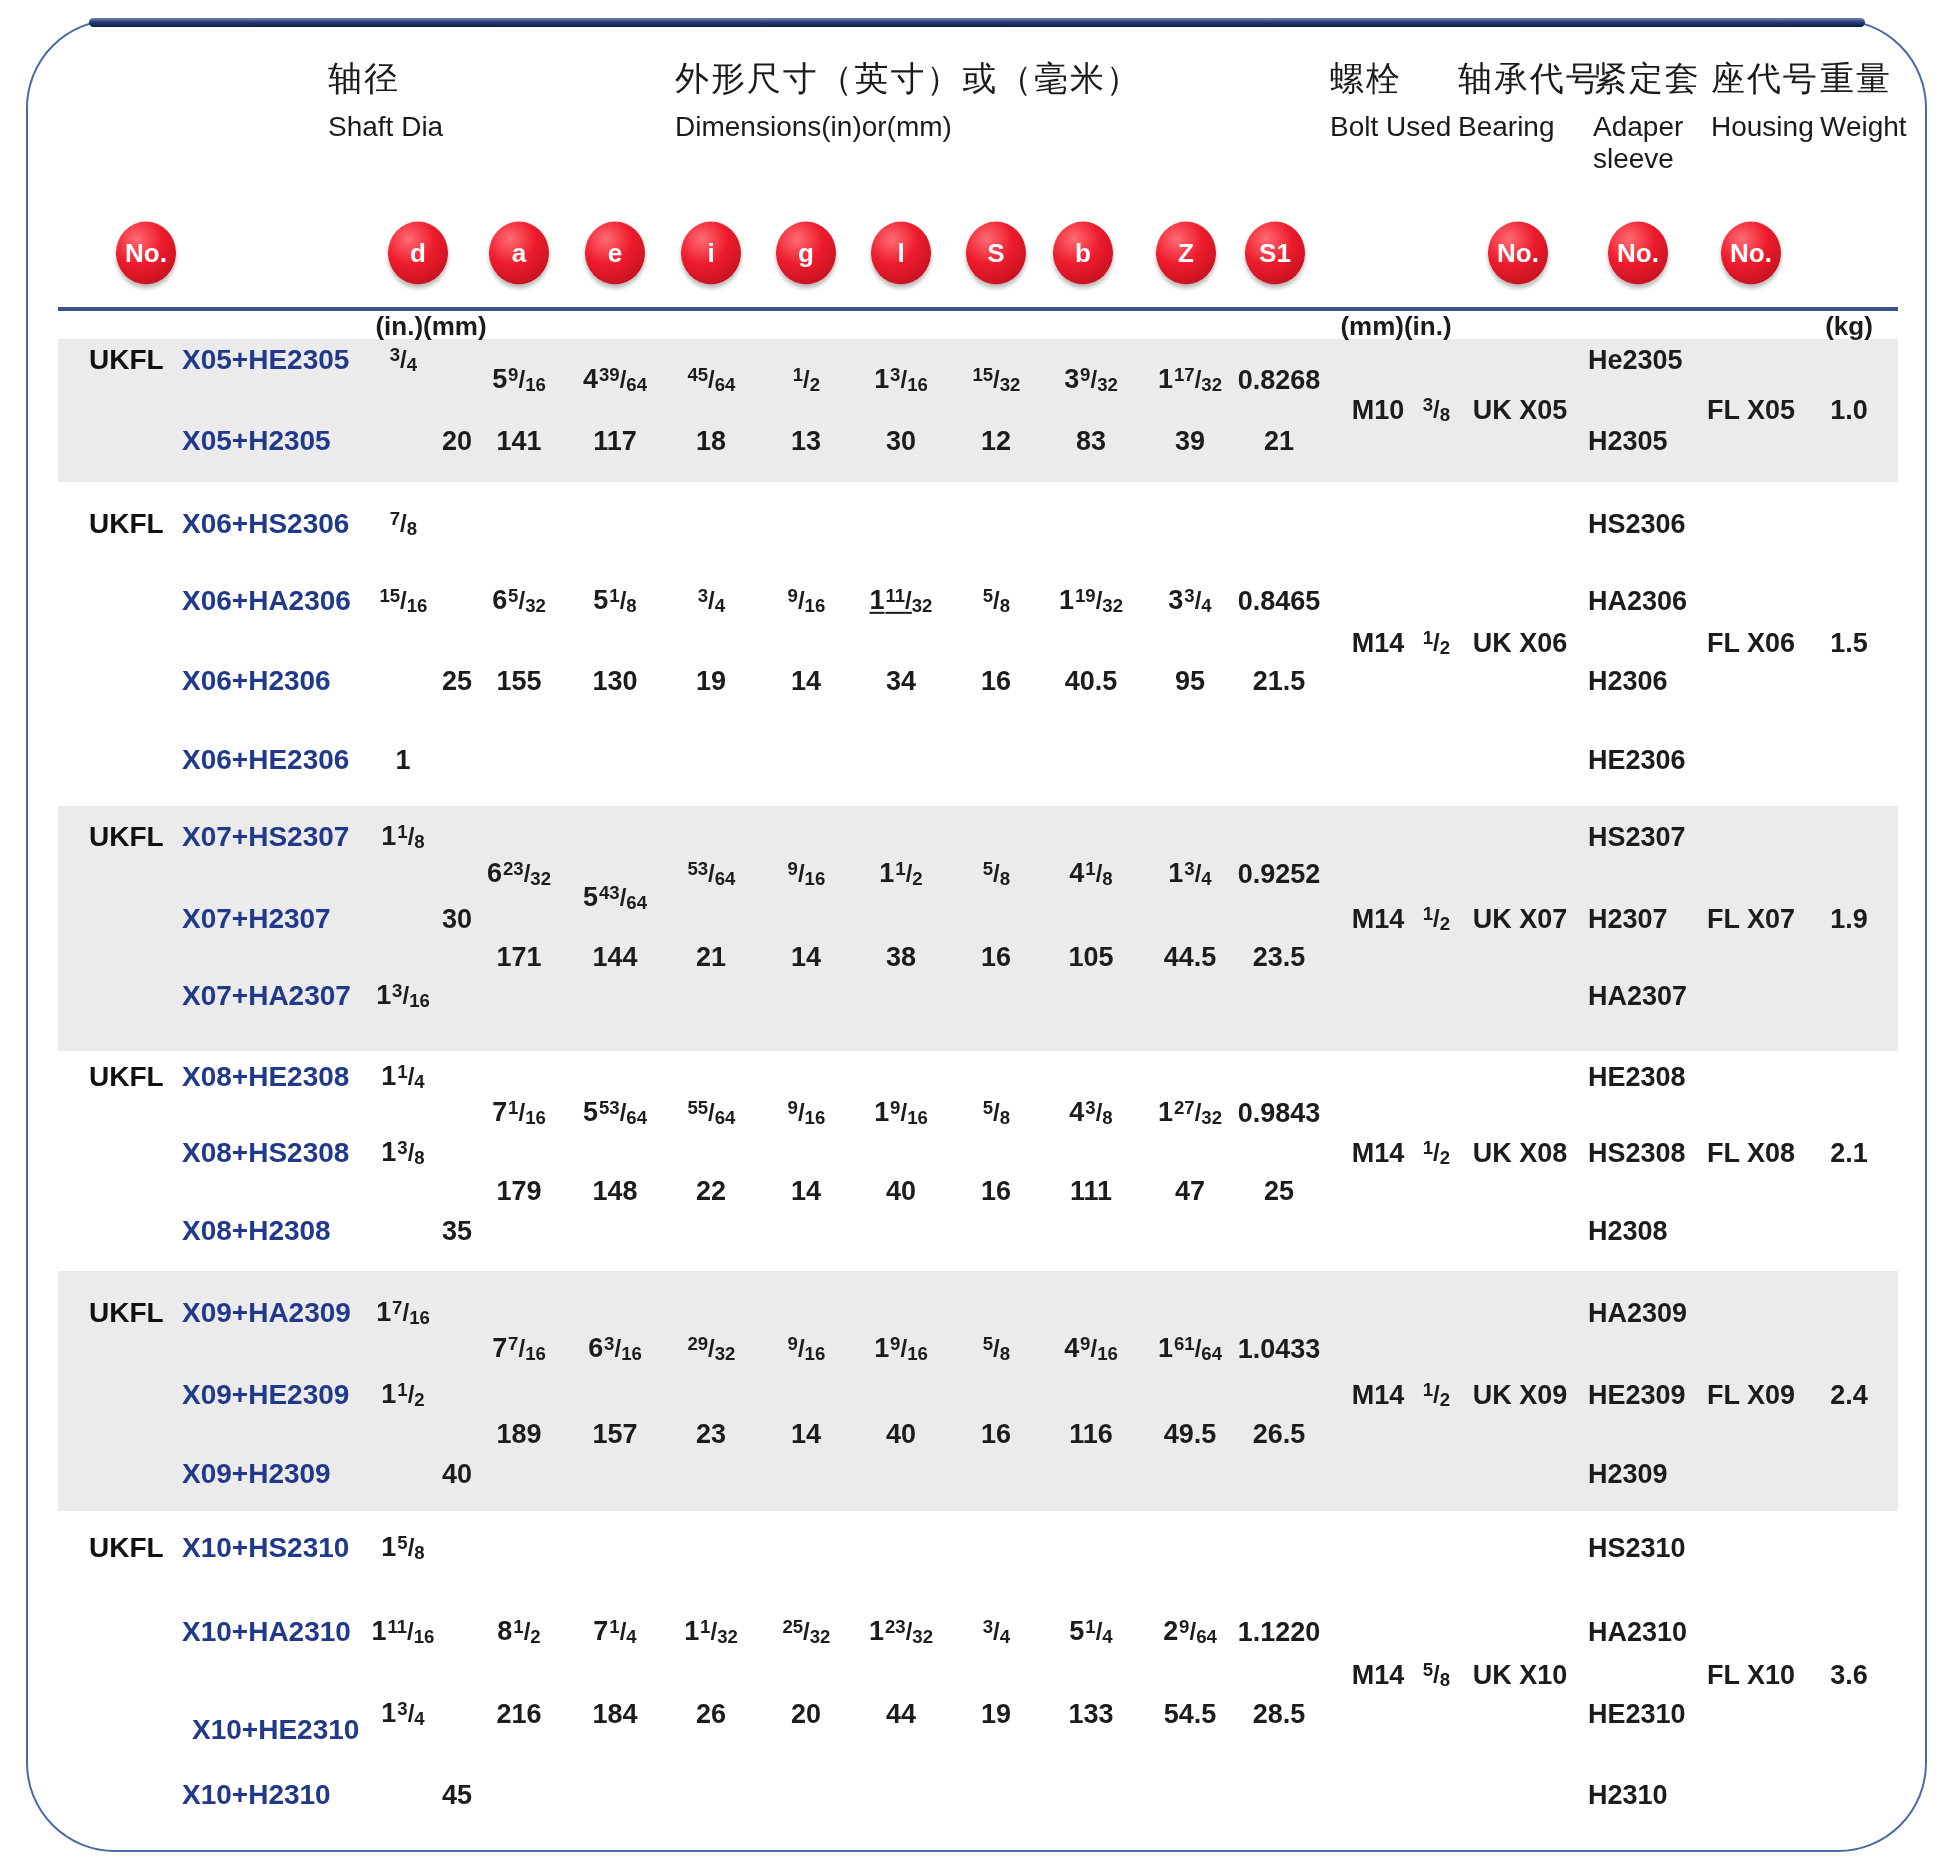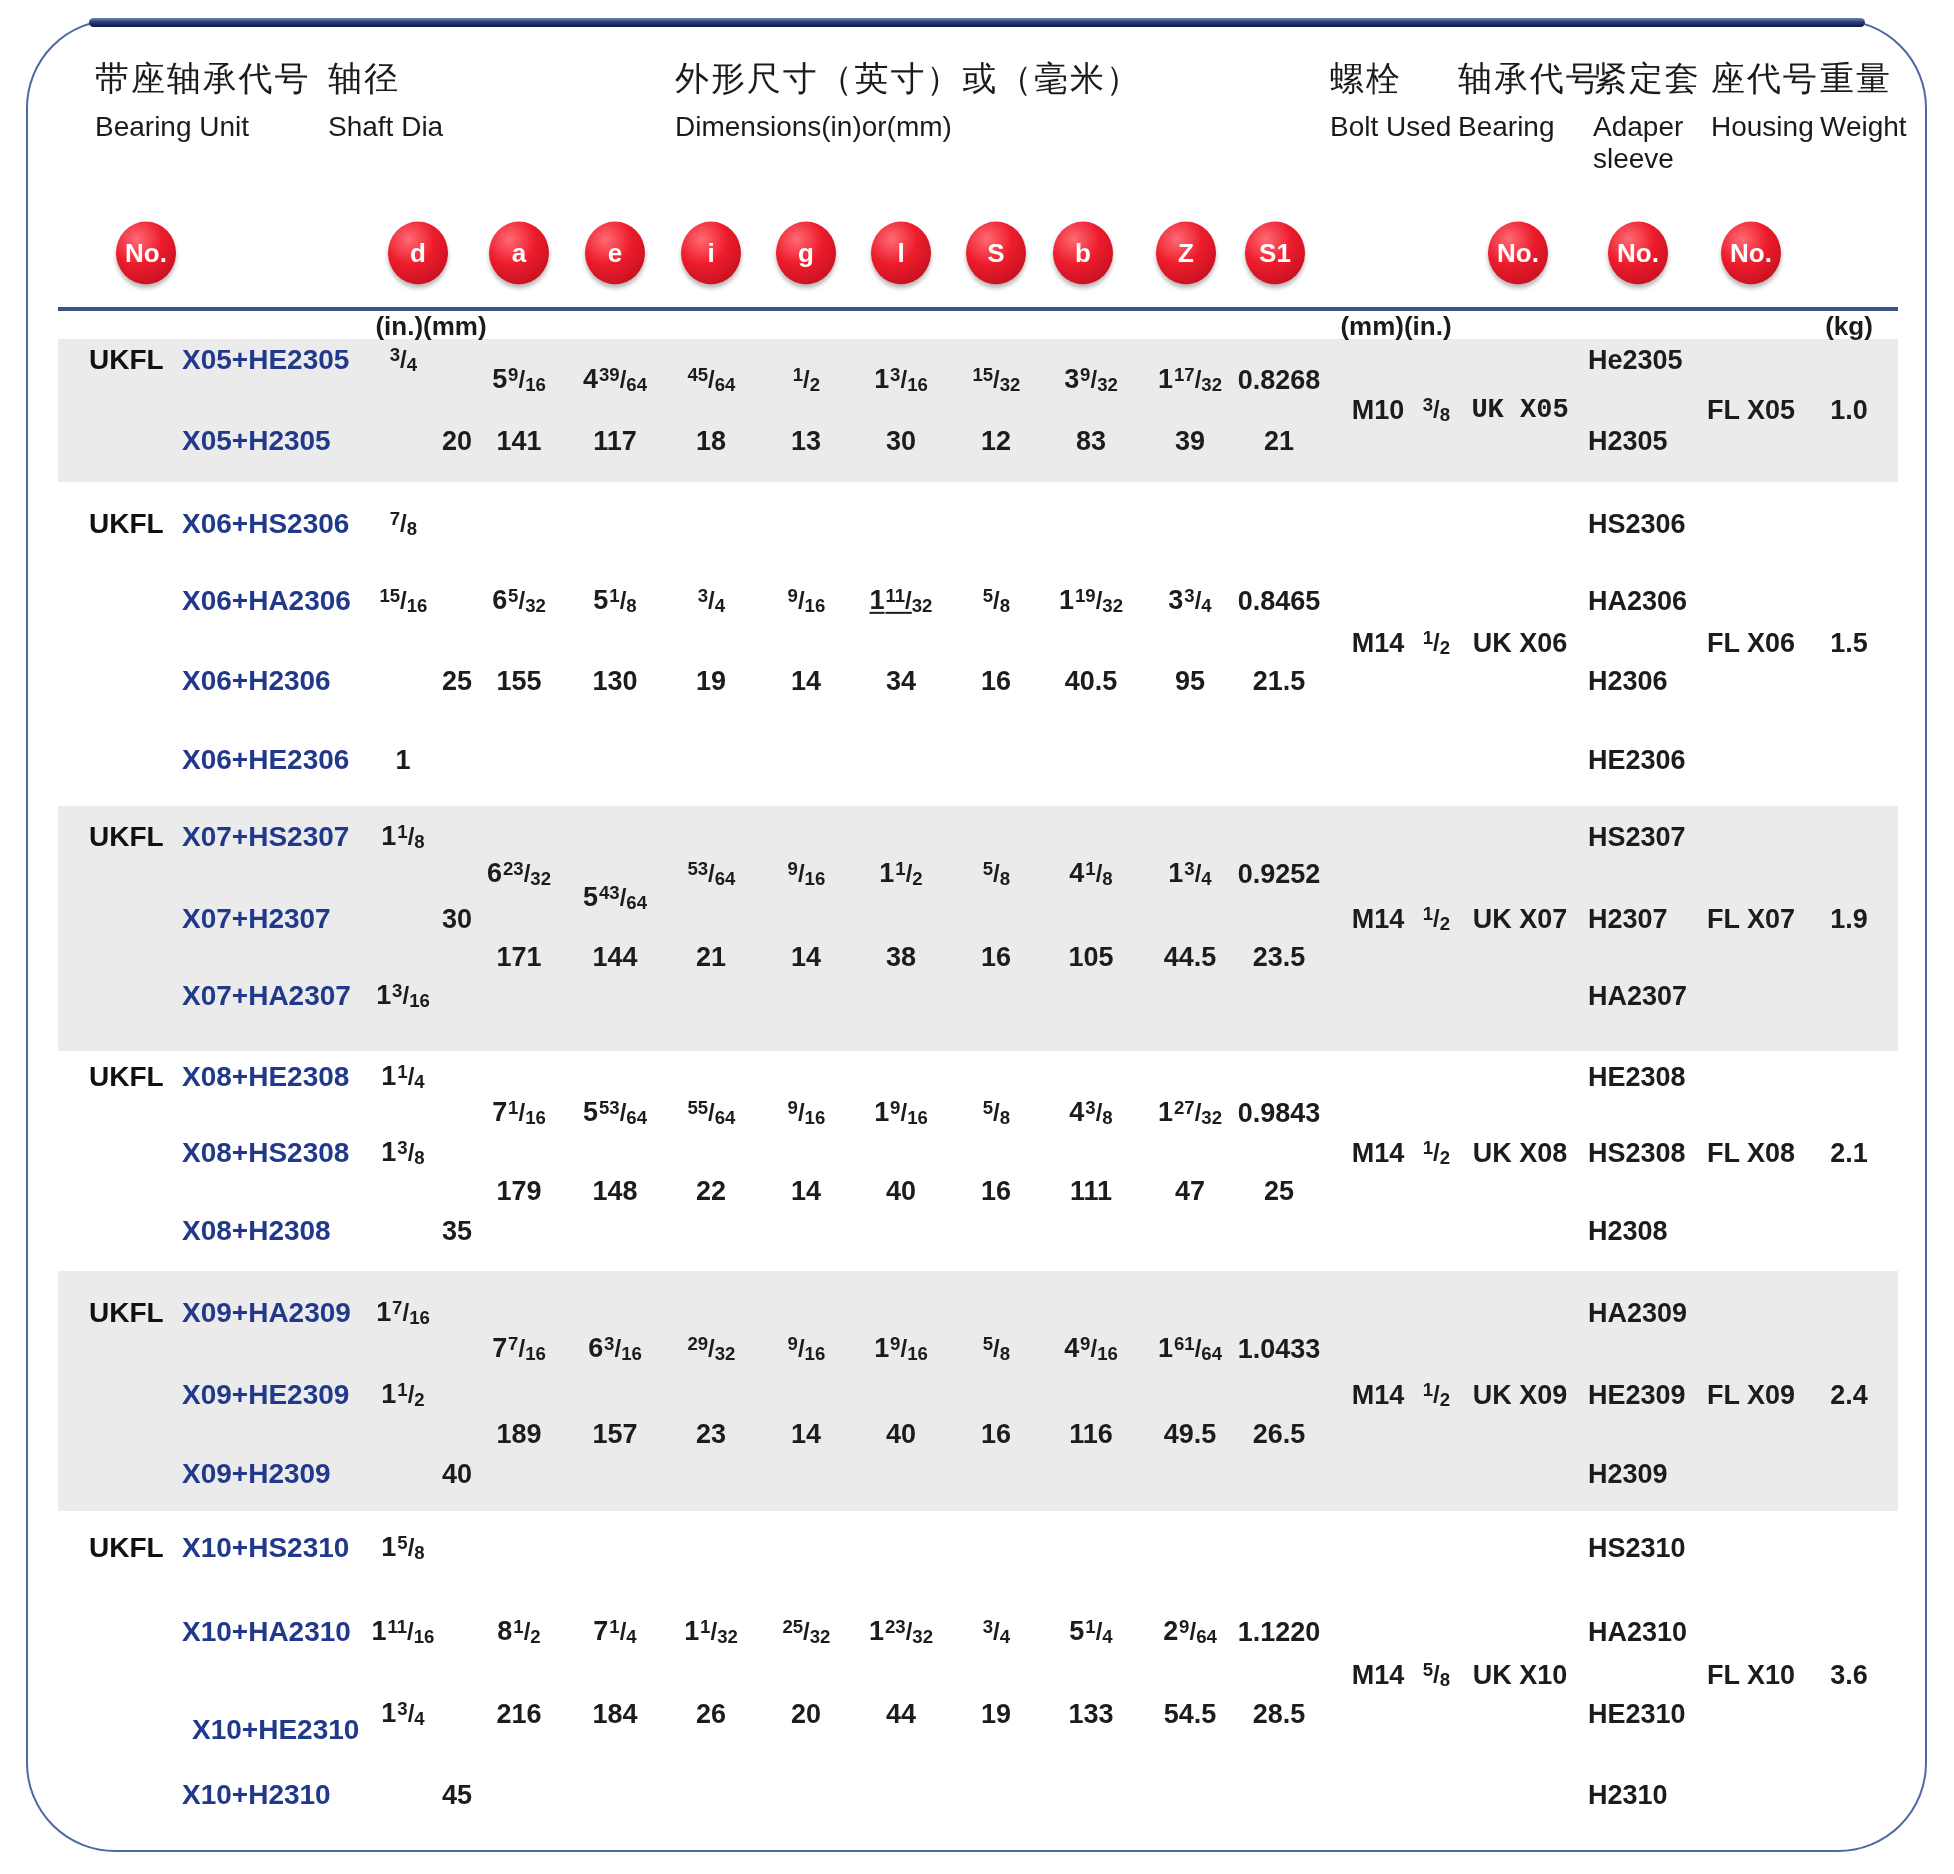--- a/index.html
+++ b/index.html
@@ -43,24 +43,20 @@
   .fs{font-size:24px;}
   .fd{font-size:18.6px;vertical-align:-2.8px;}
 </style>
 </head>
 <body>
 
 <div class="page" id="page">
   <div class="topband"></div>
   <div class="frame"></div>
 
-  <div class="hcol hc1">
-    <div class="hzh">带座轴承代号</div>
-    <div class="hen">Bearing Unit</div>
-  </div>
   <div class="hcol hc2">
     <div class="hzh">轴径</div>
     <div class="hen">Shaft Dia</div>
   </div>
   <div class="hcol hc3">
     <div class="hzh">外形尺寸（英寸）或（毫米）</div>
     <div class="hen">Dimensions(in)or(mm)</div>
   </div>
   <div class="hcol hc4">
     <div class="hzh">螺栓</div>
@@ -112,21 +108,21 @@
     <div class="cell center" style="left: 615px; top: 380px;"><span class="wh">4</span><span class="fn">39</span><span class="fs">/</span><span class="fd">64</span></div>
     <div class="cell center" style="left: 711px; top: 380px;"><span class="fn">45</span><span class="fs">/</span><span class="fd">64</span></div>
     <div class="cell center" style="left: 806px; top: 380px;"><span class="fn">1</span><span class="fs">/</span><span class="fd">2</span></div>
     <div class="cell center" style="left: 901px; top: 380px;"><span class="wh">1</span><span class="fn">3</span><span class="fs">/</span><span class="fd">16</span></div>
     <div class="cell center" style="left: 996px; top: 380px;"><span class="fn">15</span><span class="fs">/</span><span class="fd">32</span></div>
     <div class="cell center" style="left: 1091px; top: 380px;"><span class="wh">3</span><span class="fn">9</span><span class="fs">/</span><span class="fd">32</span></div>
     <div class="cell center" style="left: 1190px; top: 380px;"><span class="wh">1</span><span class="fn">17</span><span class="fs">/</span><span class="fd">32</span></div>
     <div class="cell center" style="left: 1279px; top: 380px;">0.8268</div>
     <div class="cell center" style="left: 1378px; top: 410px;">M10</div>
     <div class="cell center" style="left: 1436px; top: 410px;"><span class="fn">3</span><span class="fs">/</span><span class="fd">8</span></div>
-    <div class="cell center" style="left: 1520px; top: 410px; font-family: Liberation Mono, monospace;">UK X05</div>
+    <div class="cell center" style="left: 1520px; top: 410px;">UK X05</div>
     <div class="cell center" style="left: 1751px; top: 410px;">FL X05</div>
     <div class="cell center" style="left: 1849px; top: 410px;">1.0</div>
     <div class="cell left name" style="left: 182px; top: 441px;">X05+H2305</div>
     <div class="cell center" style="left: 457px; top: 441px;">20</div>
     <div class="cell center" style="left: 519px; top: 441px;">141</div>
     <div class="cell center" style="left: 615px; top: 441px;">117</div>
     <div class="cell center" style="left: 711px; top: 441px;">18</div>
     <div class="cell center" style="left: 806px; top: 441px;">13</div>
     <div class="cell center" style="left: 901px; top: 441px;">30</div>
     <div class="cell center" style="left: 996px; top: 441px;">12</div>

